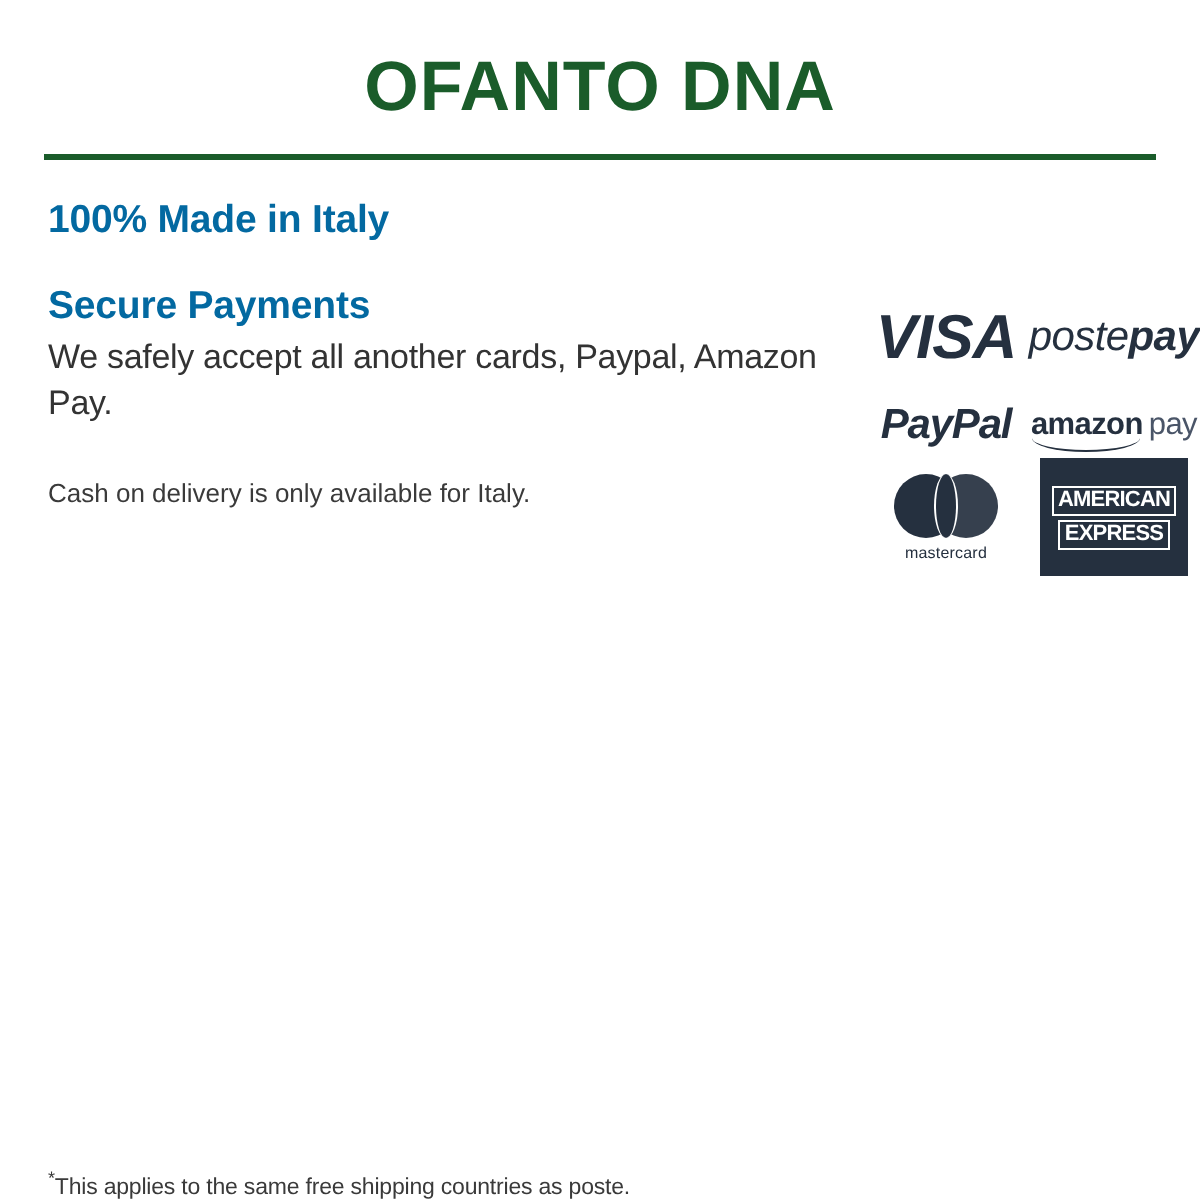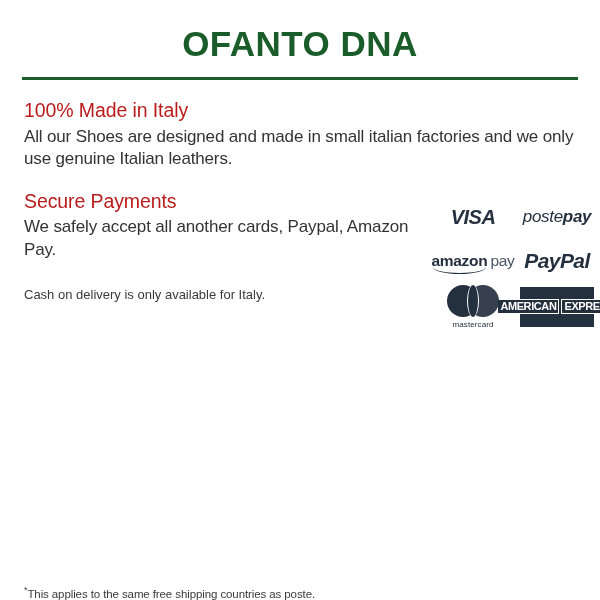--- a/index.html
+++ b/index.html
@@ -44,22 +44,22 @@
 
   
   .content {
     padding: 0 22px 0 24px;
   }
   .section {
     margin-top: 18px;
   }
   .section-heading {
     font-size: 19.5px;
-    font-weight: normal;
-    color: #b91c1c;
+    font-weight: bold;
+    color: #0369a1;
     line-height: 1.25;
     margin: 0 0 3px 0;
     letter-spacing: -0.1px;
   }
   .section-body {
     font-size: 17px;
     line-height: 1.33;
     color: #333333;
     margin: 0;
     letter-spacing: -0.15px;
@@ -105,29 +105,29 @@
     justify-content: center;
     width: 100%;
     height: 100%;
   }
 
   
   .logo-visa {
     font-family: "Liberation Sans", sans-serif;
     font-weight: bold;
     font-style: italic;
-    font-size: 20px;
+    font-size: 31px;
     letter-spacing: -0.5px;
     color: #25303f;
   }
 
   
   .logo-postepay {
     font-style: italic;
-    font-size: 17px;
+    font-size: 21px;
     color: #25303f;
     letter-spacing: -0.3px;
     white-space: nowrap;
   }
   .logo-postepay .light { font-weight: normal; }
   .logo-postepay .heavy { font-weight: bold; }
 
   
   .logo-paypal {
     font-weight: bold;
@@ -206,23 +206,23 @@
     font-size: 8px;
     letter-spacing: 0.1px;
     margin-top: 3px;
     color: #25303f;
   }
 
   
   .logo-amex {
     background: #25303f;
     width: 74px;
-    height: 40px;
+    height: 59px;
     display: flex;
-    flex-direction: row;
+    flex-direction: column;
     align-items: center;
     justify-content: center;
     gap: 2px;
   }
   .amex-line {
     color: #ffffff;
     font-weight: bold;
     font-size: 11px;
     letter-spacing: -0.4px;
     line-height: 1;
@@ -256,21 +256,20 @@
 
   <div class="header">
     <h1 class="brand-title">OFANTO DNA</h1>
     <div class="title-rule"></div>
   </div>
 
   <div class="content">
 
     <div class="section">
       <h2 class="section-heading">100% Made in Italy</h2>
-      <p class="section-body">All our Shoes are designed and made in small italian factories and we only use genuine Italian leathers.</p>
     </div>
 
 
 
     <div class="section payments-row">
 
       <div class="payments-text">
         <h2 class="section-heading">Secure Payments</h2>
         <p class="section-body">We safely accept all another cards, Paypal, Amazon Pay.</p>
         <p class="cod-note">Cash on delivery is only available for Italy.</p>
@@ -280,25 +279,25 @@
 
         <div class="logo-cell">
           <span class="logo-visa">VISA</span>
         </div>
 
         <div class="logo-cell">
           <span class="logo-postepay"><span class="light">poste</span><span class="heavy">pay</span></span>
         </div>
 
         <div class="logo-cell">
+          <span class="logo-paypal">PayPal</span>
+        </div>
+
+        <div class="logo-cell">
           <span class="logo-amazonpay"><span class="amz">amazon</span><span class="pay">pay</span></span>
-        </div>
-
-        <div class="logo-cell">
-          <span class="logo-paypal">PayPal</span>
         </div>
 
         <div class="logo-cell">
           <span class="logo-mastercard">
             <span class="mc-circles">
               <span class="mc-c mc-left"></span>
               <span class="mc-c mc-right"></span>
               <span class="mc-overlap"></span>
             </span>
             <span class="mc-word">mastercard</span>

